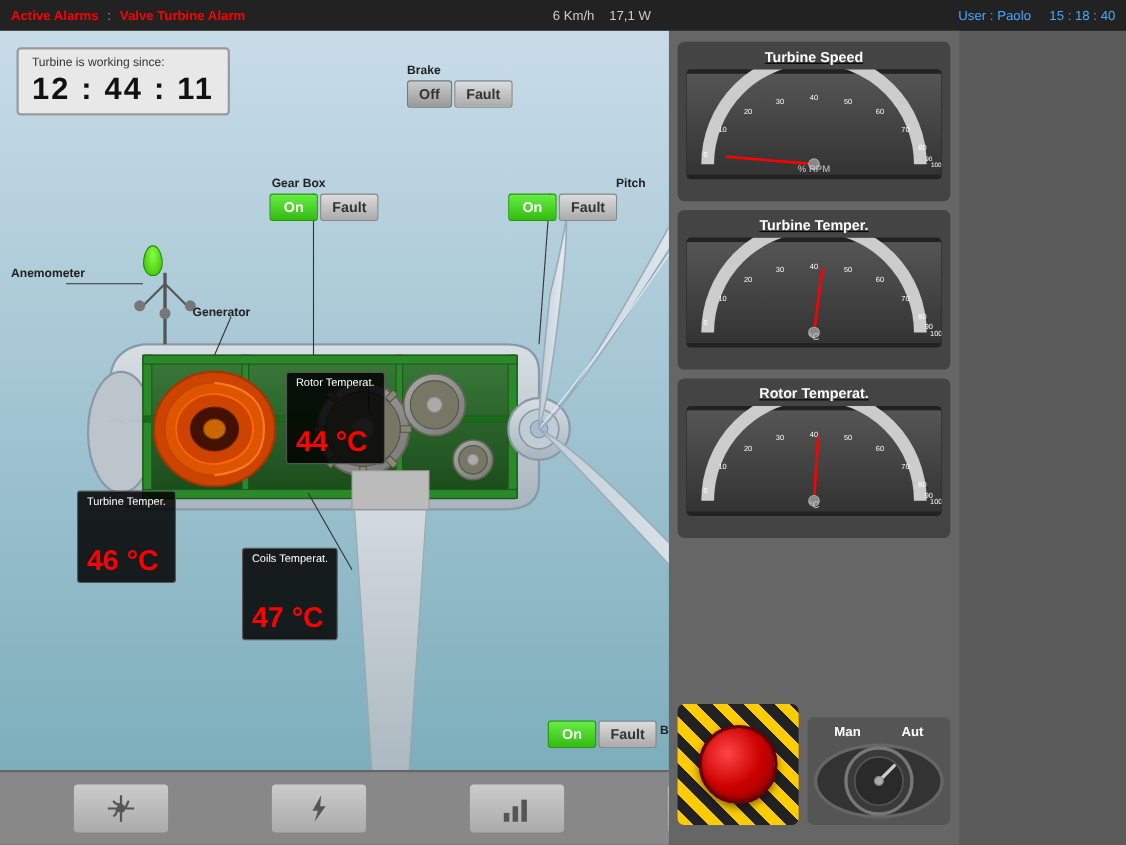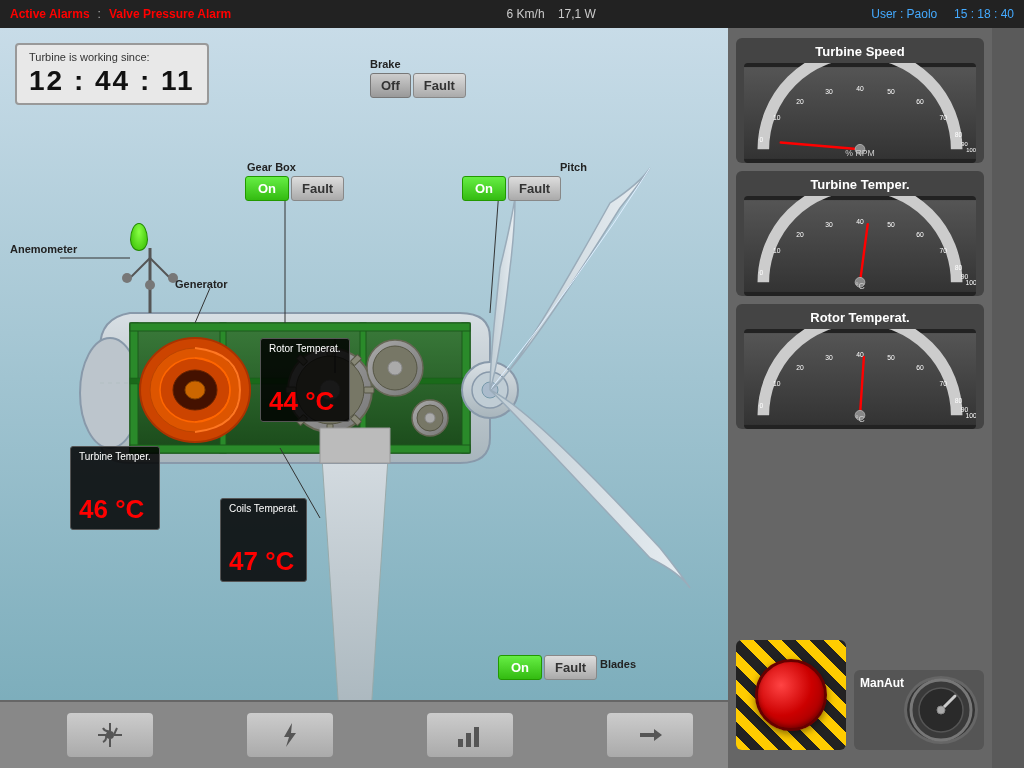--- a/index.html
+++ b/index.html
@@ -34,21 +34,21 @@
 
     
     #main {
       display: flex;
       width: 100%;
       height: 740px;
     }
 
     
     #left-panel {
-      width: 728px;
+      width: 608px;
       height: 740px;
       background: linear-gradient(180deg, #b0c4d8 0%, #8aabb8 40%, #6a8a9a 100%);
       position: relative;
       overflow: hidden;
     }
 
     
     #working-since-box {
       position: absolute;
       top: 15px;
@@ -262,21 +262,22 @@
       display: flex;
       flex-direction: column;
       padding: 10px 8px;
       gap: 8px;
     }
 
     
     .gauge-box {
       background: #444;
       border-radius: 6px;
-      padding: 6px 8px 0;
+      padding: 6px 8px 20px;
+      text-decoration: underline;
     }
     .gauge-title {
       color: white;
       font-size: 13px;
       font-weight: bold;
       margin-bottom: 4px;
       text-align: center;
     }
     .gauge-inner {
       background: #222;
@@ -326,21 +327,21 @@
       cursor: pointer;
     }
 
     
     #man-aut-control {
       flex: 1;
       background: #555;
       border-radius: 6px;
       padding: 6px;
       display: flex;
-      flex-direction: row;
+      flex-direction: column;
     }
     .man-aut-header {
       display: flex;
       justify-content: space-around;
       margin-bottom: 4px;
     }
     .man-aut-label {
       color: white;
       font-size: 12px;
       font-weight: bold;
@@ -359,21 +360,21 @@
       border: 3px solid #666;
     }
   </style>
 </head>
 <body>
 
 <div id="top-bar">
   <div style="display:flex;align-items:center;gap:4px;">
     <span class="alarm-text">Active Alarms</span>
     <span class="alarm-separator">:</span>
-    <span class="alarm-text">Valve Pressure Alarm</span>
+    <span class="alarm-text">Valve Turbine Alarm</span>
   </div>
   <div class="top-center">
     <span>6 Km/h</span>
     &nbsp;&nbsp;
     <span>17,1 W</span>
   </div>
   <div class="top-right">
     <span>User :</span>
     <span style="color:#4af;">Paolo</span>
     &nbsp;&nbsp;&nbsp;

